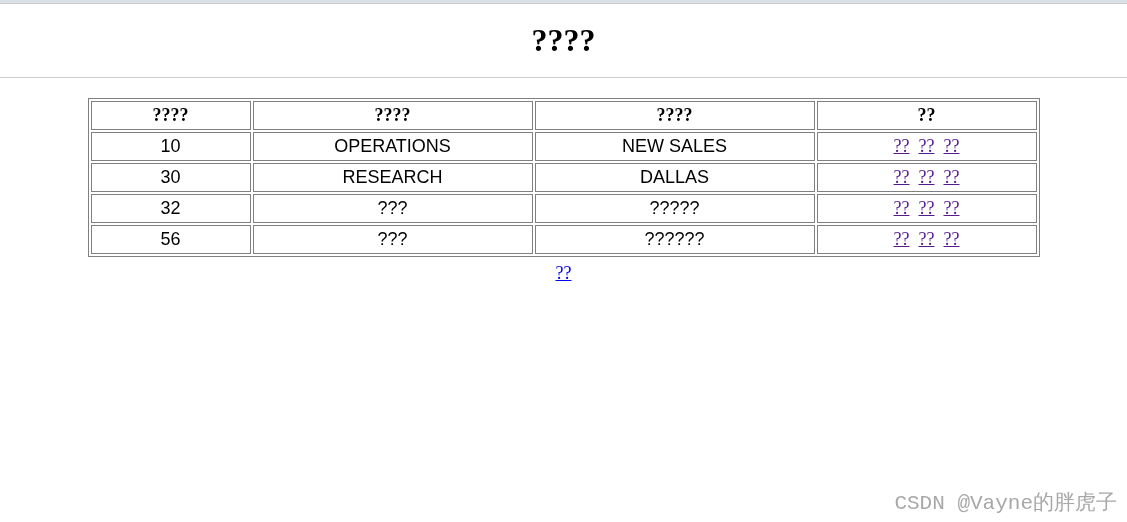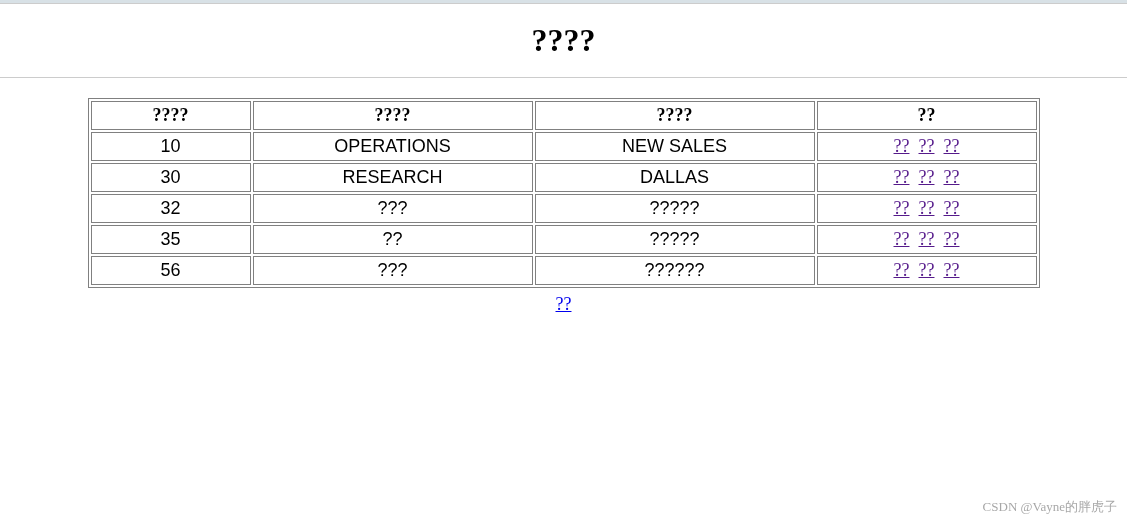--- a/index.html
+++ b/index.html
@@ -69,22 +69,22 @@
       color: #0000ee;
       text-decoration: underline;
       font-family: "Times New Roman", serif;
       font-size: 18px;
     }
     .watermark {
       position: fixed;
       right: 10px;
       bottom: 6px;
       color: rgba(120,120,120,0.65);
-      font-size: 13px;
-      font-family: Liberation Serif, serif;
+      font-size: 21px;
+      font-family: Liberation Mono, monospace;
       pointer-events: none;
     }
   </style>
 </head>
 <body>
 
 <div class="top-border"></div>
 
 <h1>????</h1>
 
@@ -113,26 +113,20 @@
           <td class="col-loc">DALLAS</td>
           <td class="col-ops"><a href="#" class="op-link">??</a> <a href="#" class="op-link">??</a> <a href="#" class="op-link">??</a> </td>
         </tr>
         <tr>
           <td class="col-id">32</td>
           <td class="col-name">???</td>
           <td class="col-loc">?????</td>
           <td class="col-ops"><a href="#" class="op-link">??</a> <a href="#" class="op-link">??</a> <a href="#" class="op-link">??</a> </td>
         </tr>
         <tr>
-          <td class="col-id">35</td>
-          <td class="col-name">??</td>
-          <td class="col-loc">?????</td>
-          <td class="col-ops"><a href="#" class="op-link">??</a> <a href="#" class="op-link">??</a> <a href="#" class="op-link">??</a> </td>
-        </tr>
-        <tr>
           <td class="col-id">56</td>
           <td class="col-name">???</td>
           <td class="col-loc">??????</td>
           <td class="col-ops"><a href="#" class="op-link">??</a> <a href="#" class="op-link">??</a> <a href="#" class="op-link">??</a> </td>
         </tr>
       </tbody>
   </table>
 </div>
 
 <div class="bottom-link-wrap">

